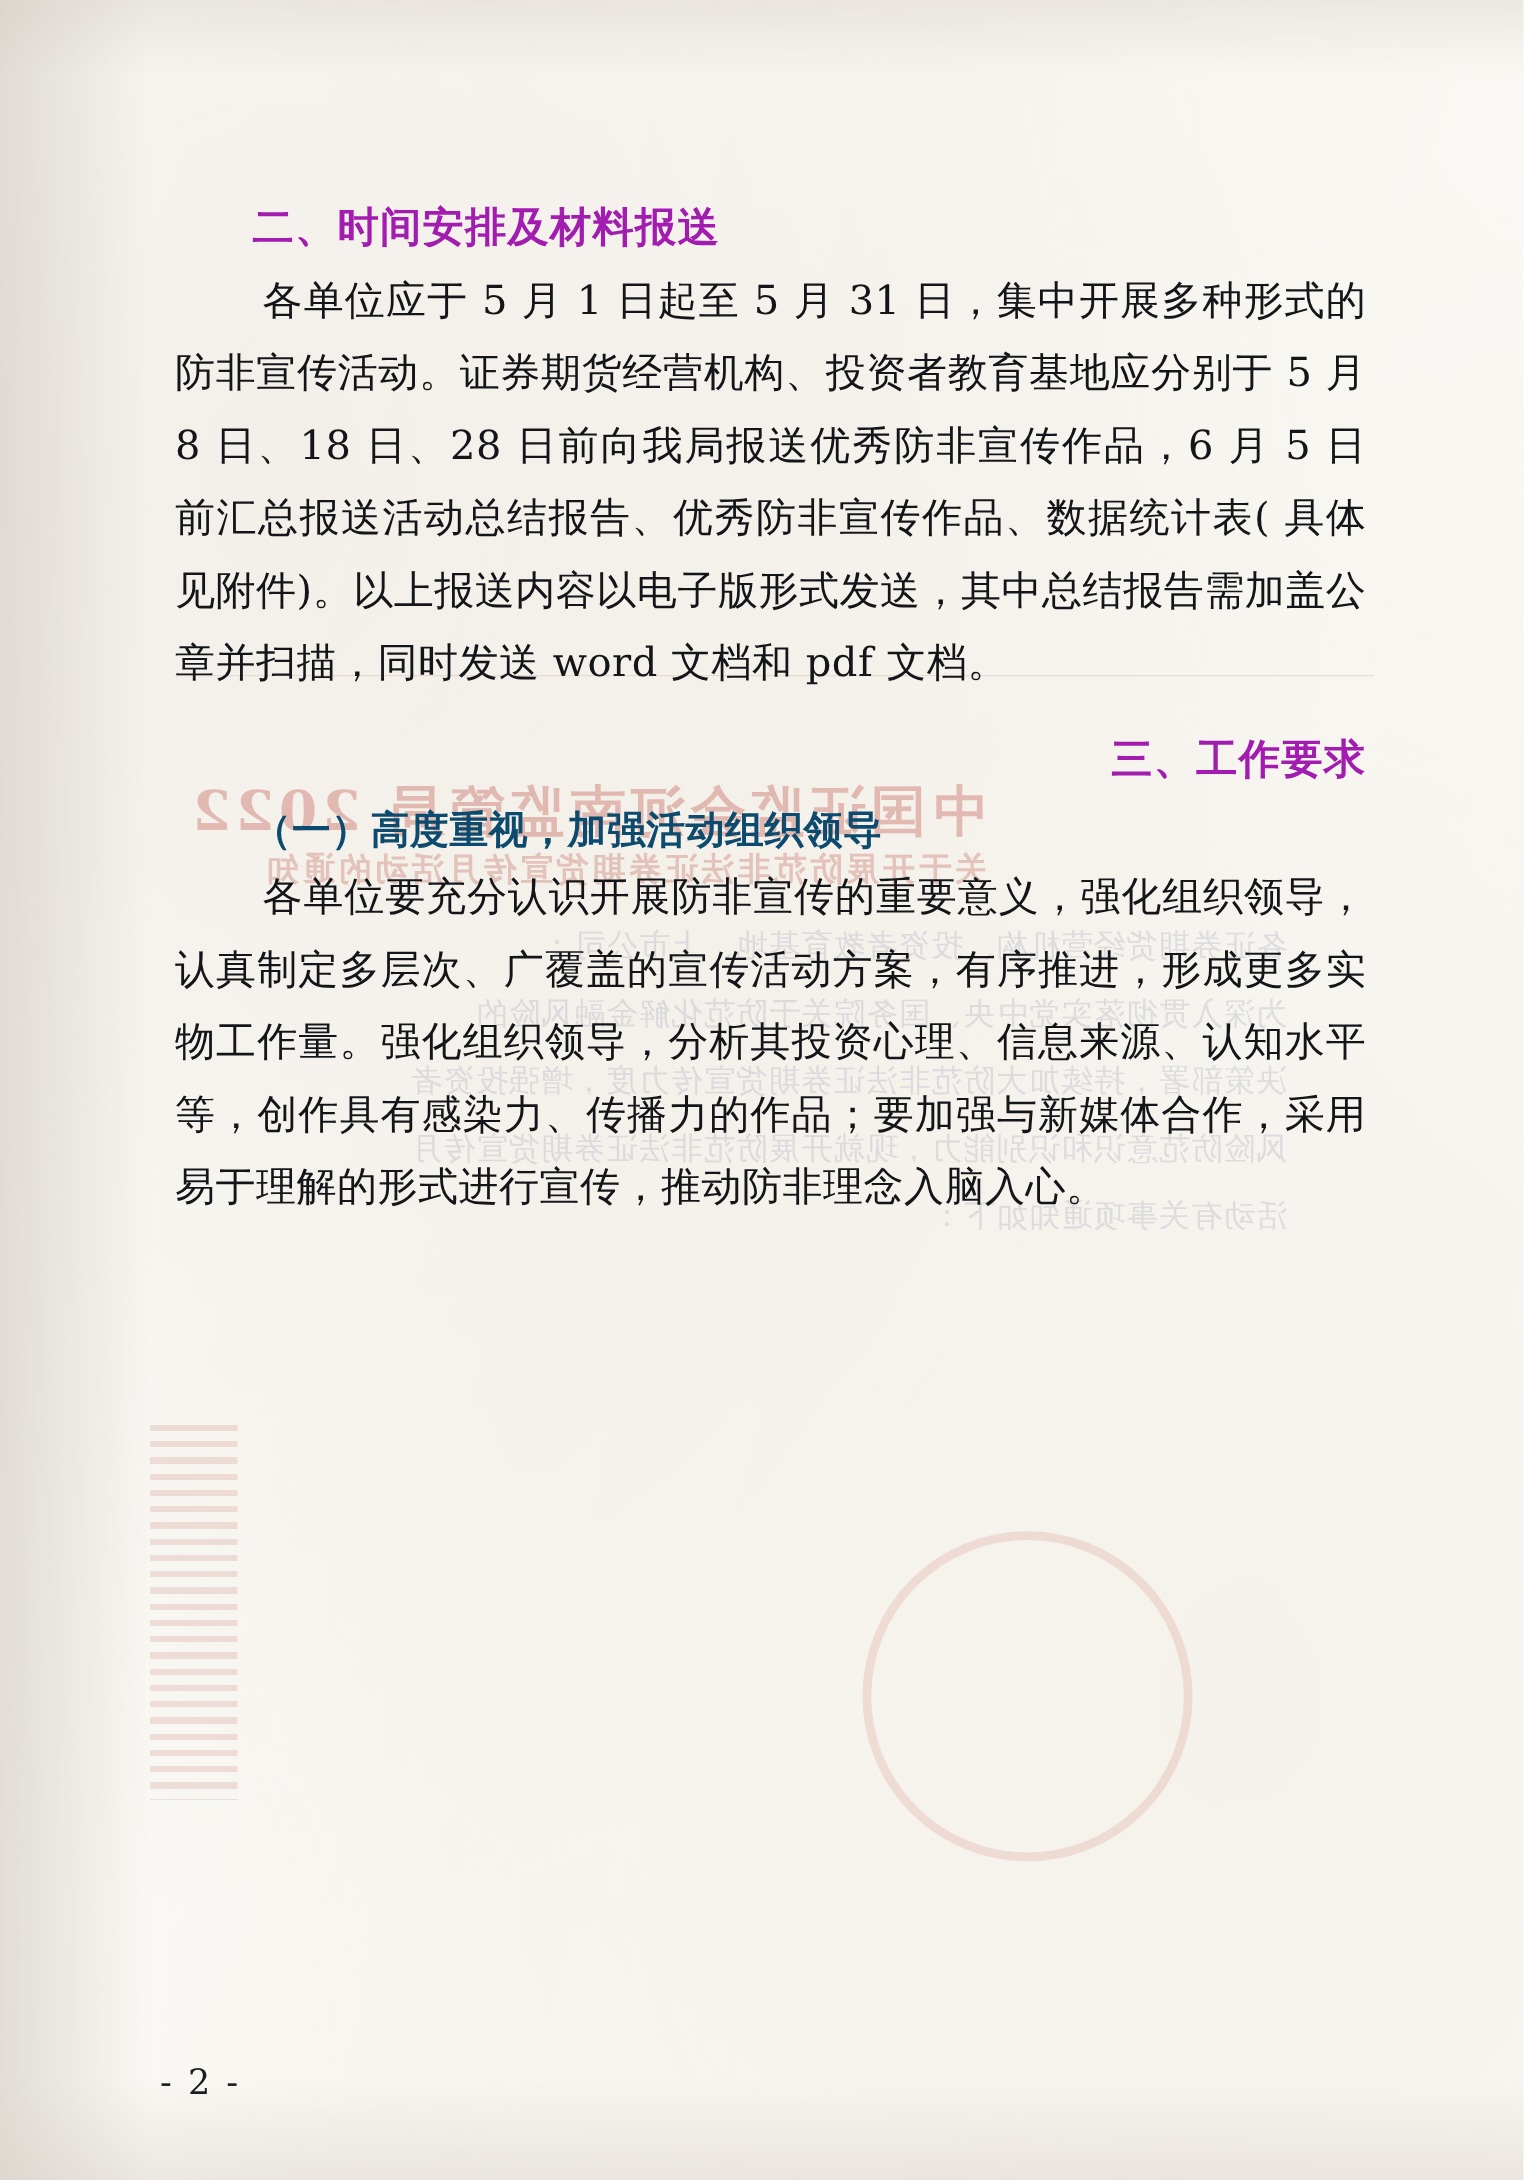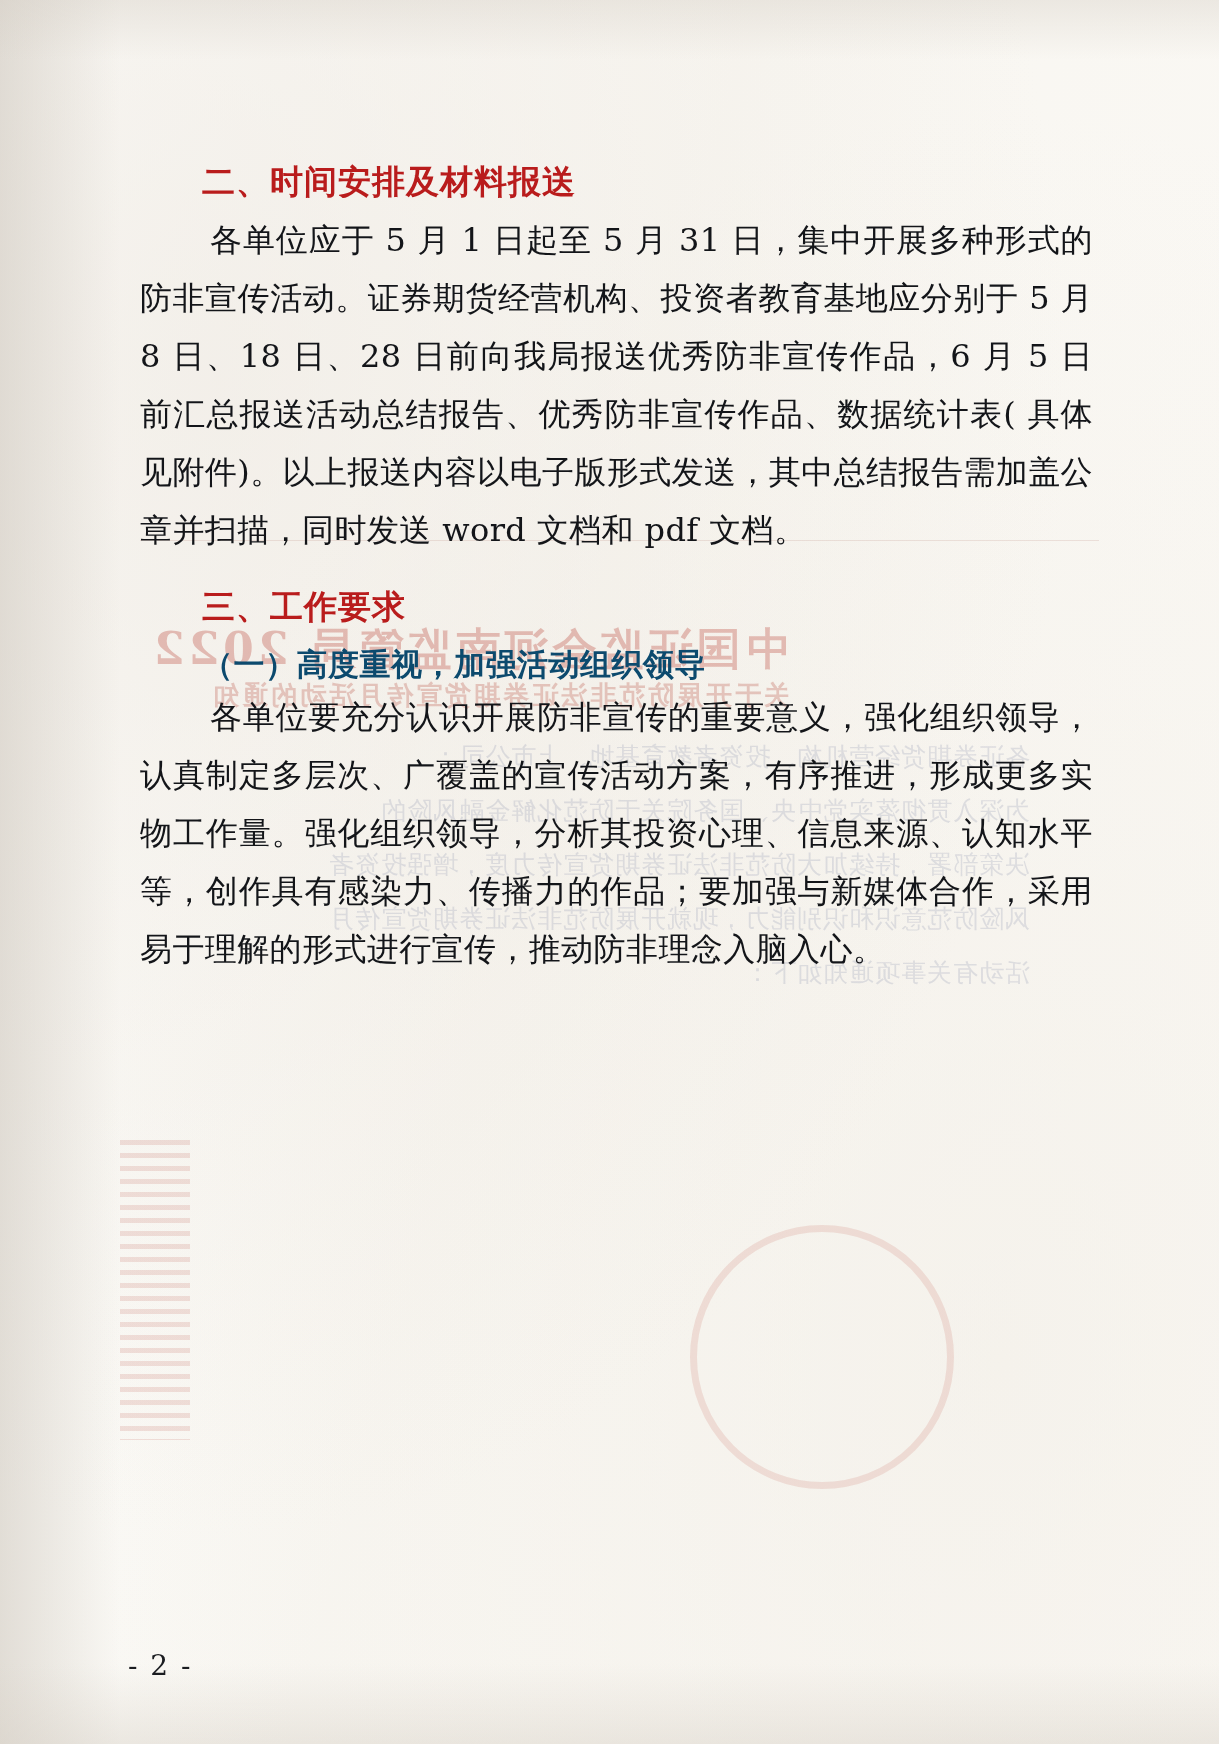--- a/index.html
+++ b/index.html
@@ -115,26 +115,27 @@
     position: absolute;
     left: 128px;
     top: 160px;
     width: 965px;
   }
   .heading {
     font-size: 33px;
     font-weight: bold;
     line-height: 1.35;
     letter-spacing: 1px;
-    color: #b91c1c;
+    color: #a21caf;
     margin: 0 0 6px 0;
     text-indent: 74px;
   }
   .heading.second {
     margin-top: 26px;
+    text-align: right;
   }
   .subheading {
     font-size: 31px;
     font-weight: bold;
     line-height: 1.4;
     letter-spacing: 0.5px;
     color: #0c4a6e;
     margin: 14px 0 2px 0;
     text-indent: 74px;
   }

